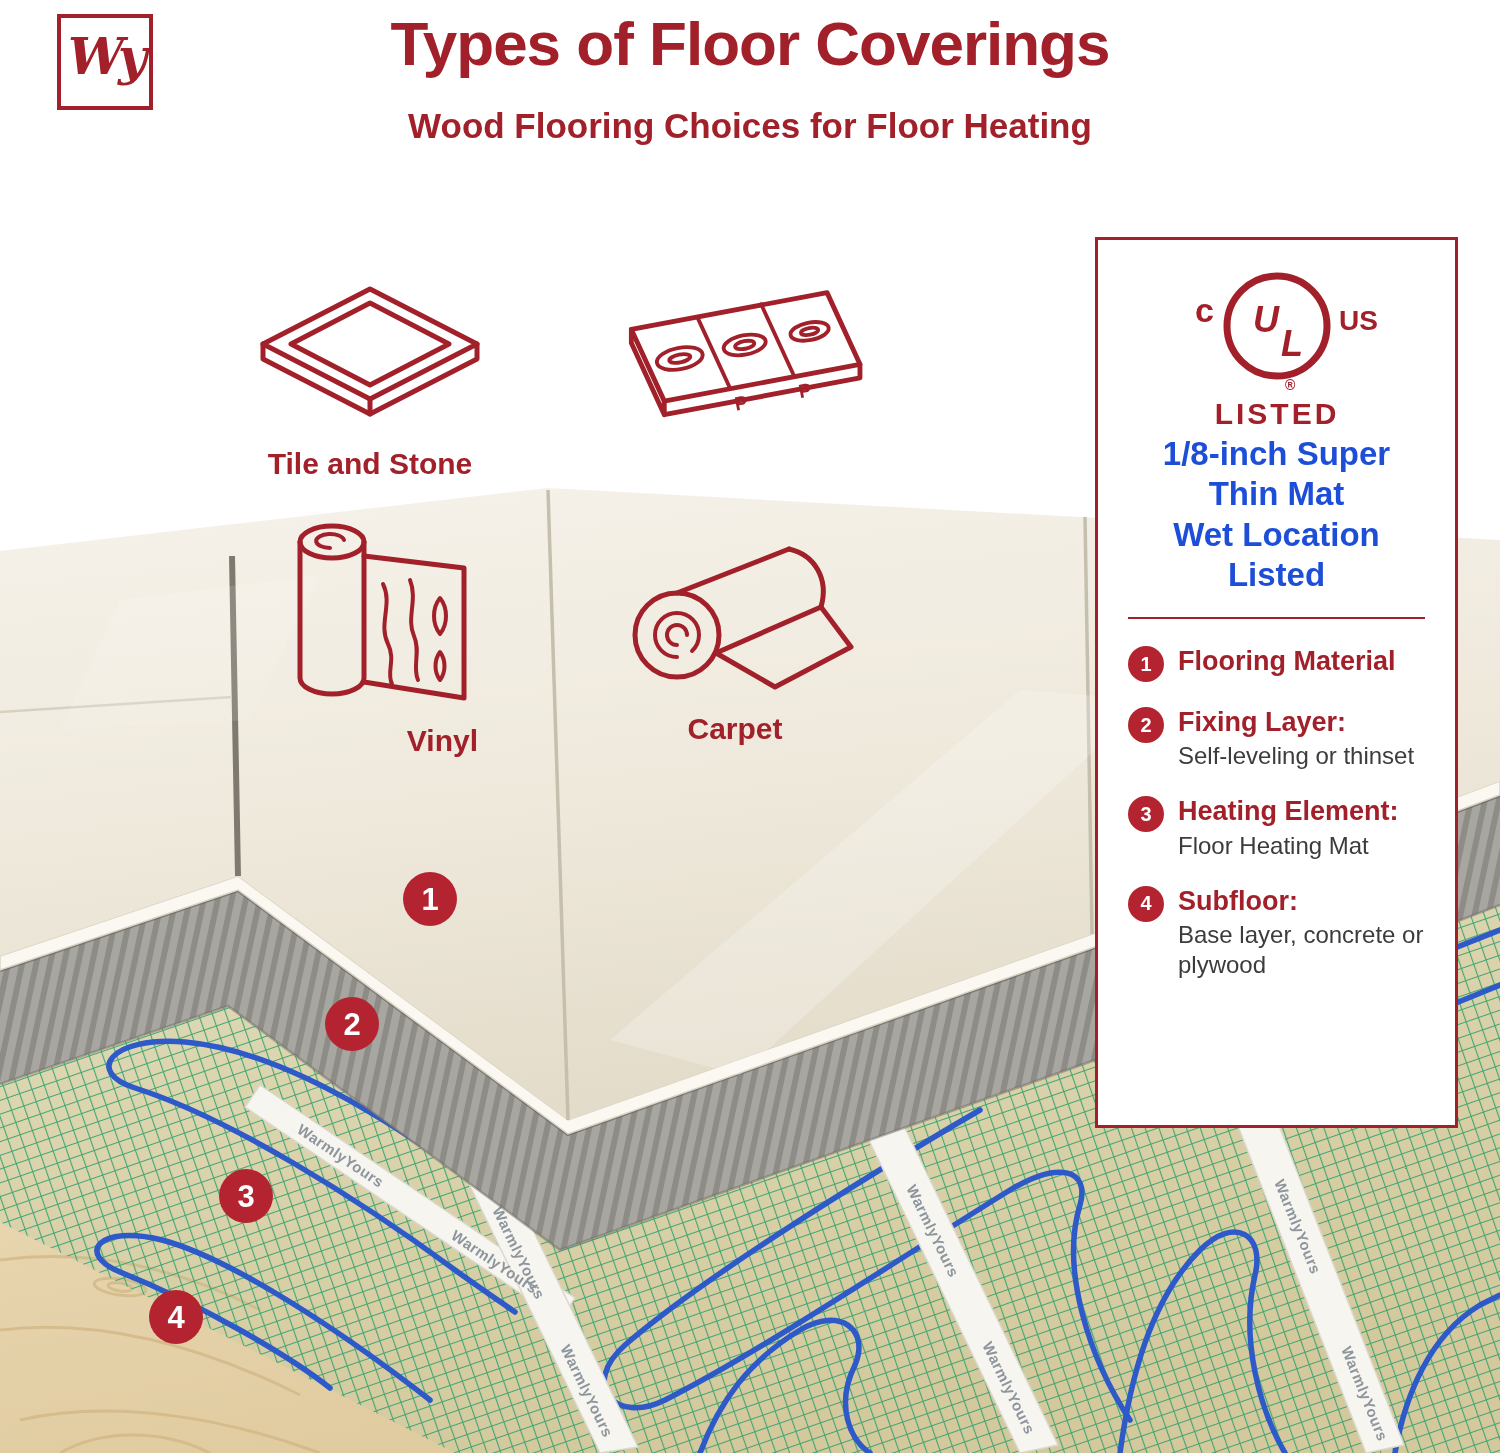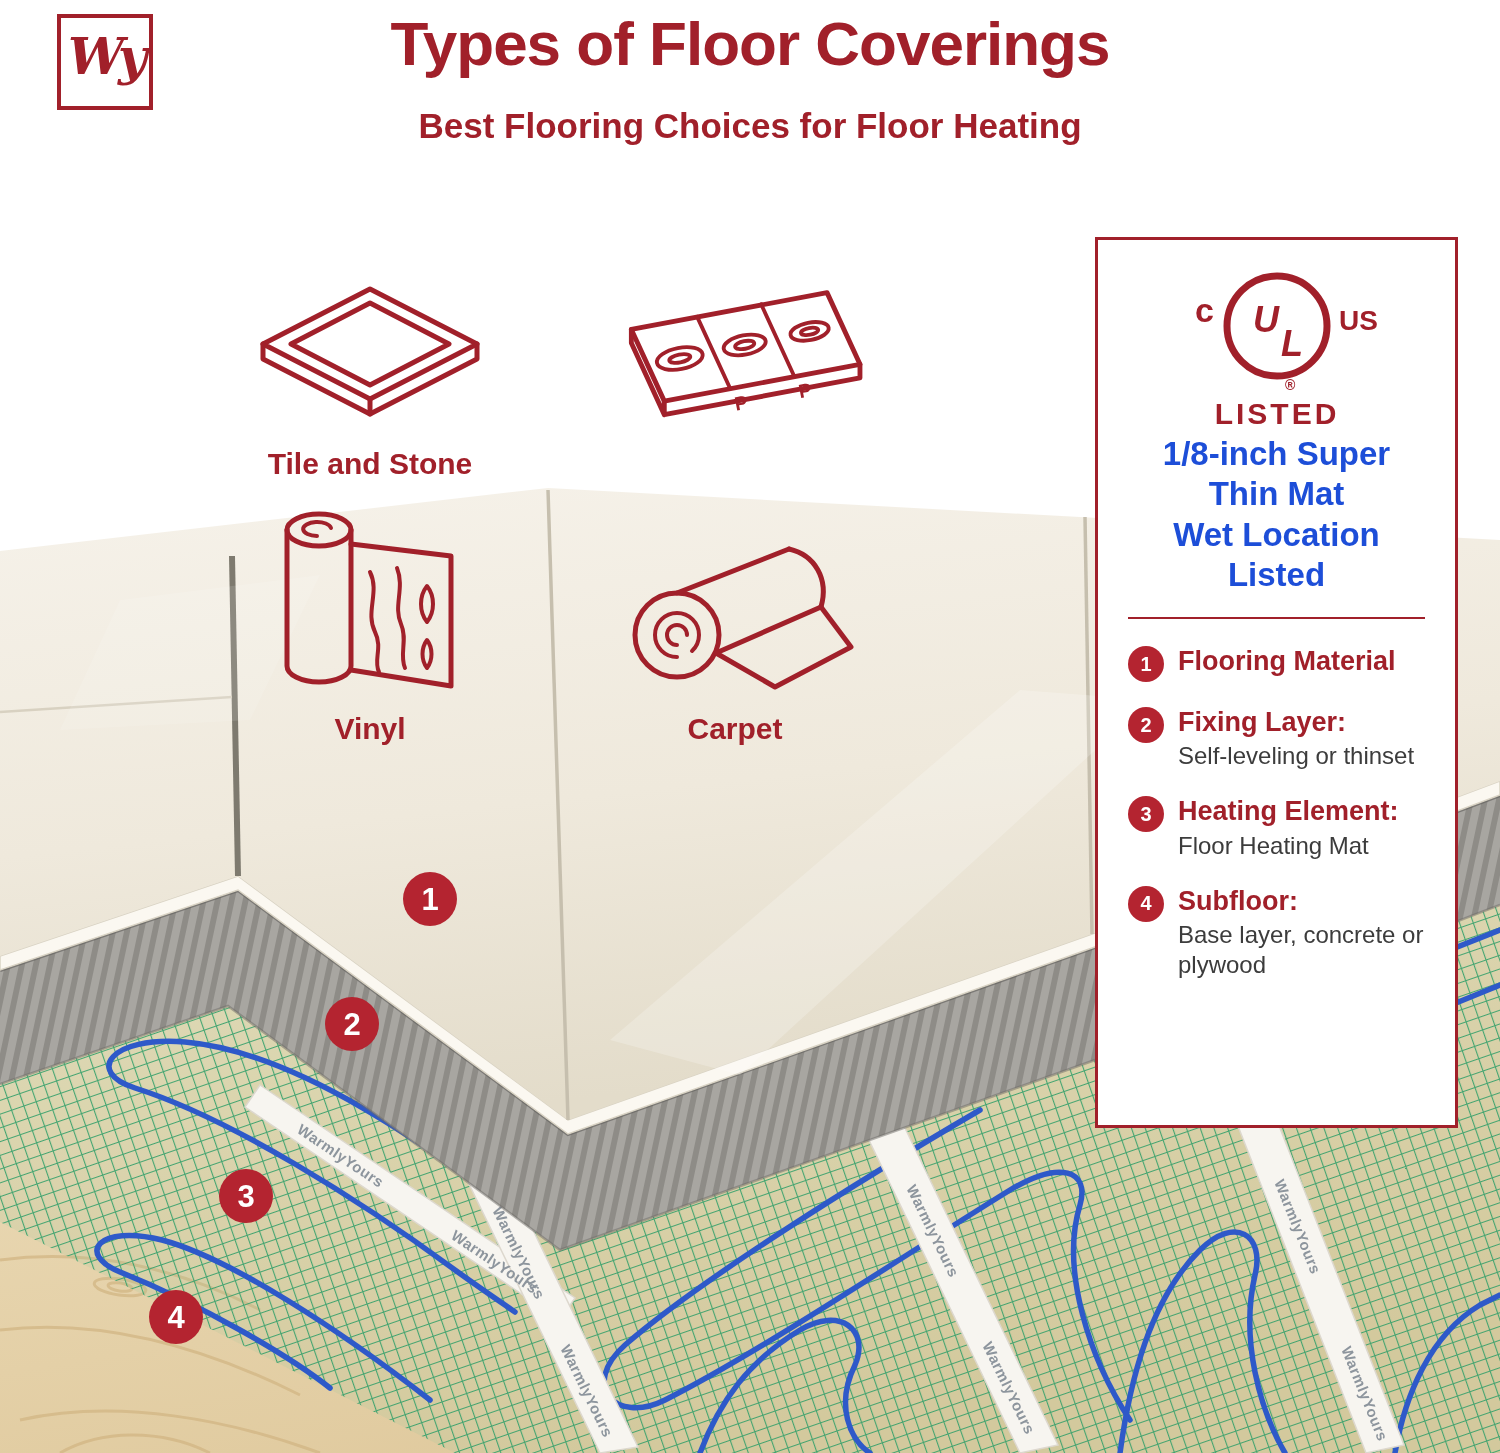--- a/index.html
+++ b/index.html
@@ -23,21 +23,21 @@
     position:absolute; left:0; right:0; top:106px; z-index:3; text-align:center;
     font-size:35px; font-weight:700; color:#A1202A;
   }
 
   
   .card { position:absolute; z-index:3; display:flex; flex-direction:column; align-items:center; }
   .card svg { display:block; }
   .card .label { margin-top:12px; font-size:30px; font-weight:700; color:#A1202A; text-align:center; white-space:nowrap; }
   .card-tile   { left:240px; top:283px; width:260px; }
   .card-wood   { left:560px; top:281px; width:350px; }
-  .card-vinyl  { left:262px; top:500px; width:216px; }
+  .card-vinyl  { left:262px; top:512px; width:216px;align-items:flex-end; }
   .card-carpet { left:592px; top:515px; width:286px; }
   .icon-stroke { stroke:#A1202A; fill:none; stroke-width:5; stroke-linecap:round; stroke-linejoin:round; }
   .icon-thin   { stroke:#A1202A; fill:none; stroke-width:4; stroke-linecap:round; stroke-linejoin:round; }
 
   
   .panel {
     position:absolute; left:1095px; top:237px; width:363px; height:891px;
     background:#fff; border:3px solid #A1202A; z-index:5;
     padding:24px 30px 20px 30px; display:flex; flex-direction:column; align-items:center;
   }
@@ -166,21 +166,21 @@
         <circle cx="176" cy="1317" r="27" fill="#B42430"></circle>
         <text class="badge-text" x="176" y="1328">4</text>
       </g>
     </g>
   </svg>
 
   <div class="logo">
     <span>Wy</span>
   </div>
   <h1 class="title">Types of Floor Coverings</h1>
-  <h2 class="subtitle">Best Flooring Choices for Floor Heating</h2>
+  <h2 class="subtitle">Wood Flooring Choices for Floor Heating</h2>
 
   <div class="card card-tile">
     <svg width="230" height="152" viewBox="0 0 230 152">
       <path class="icon-stroke" d="M115 6 L222 61 L115 116 L8 61 Z"></path>
       <path class="icon-stroke" d="M115 20 L194 61 L115 102 L36 61 Z"></path>
       <path class="icon-stroke" d="M8 61 L8 76 L115 131 L222 76 L222 61"></path>
       <path class="icon-stroke" d="M115 116 L115 131"></path>
     </svg>
     <div class="label">Tile and Stone</div>
   </div>

